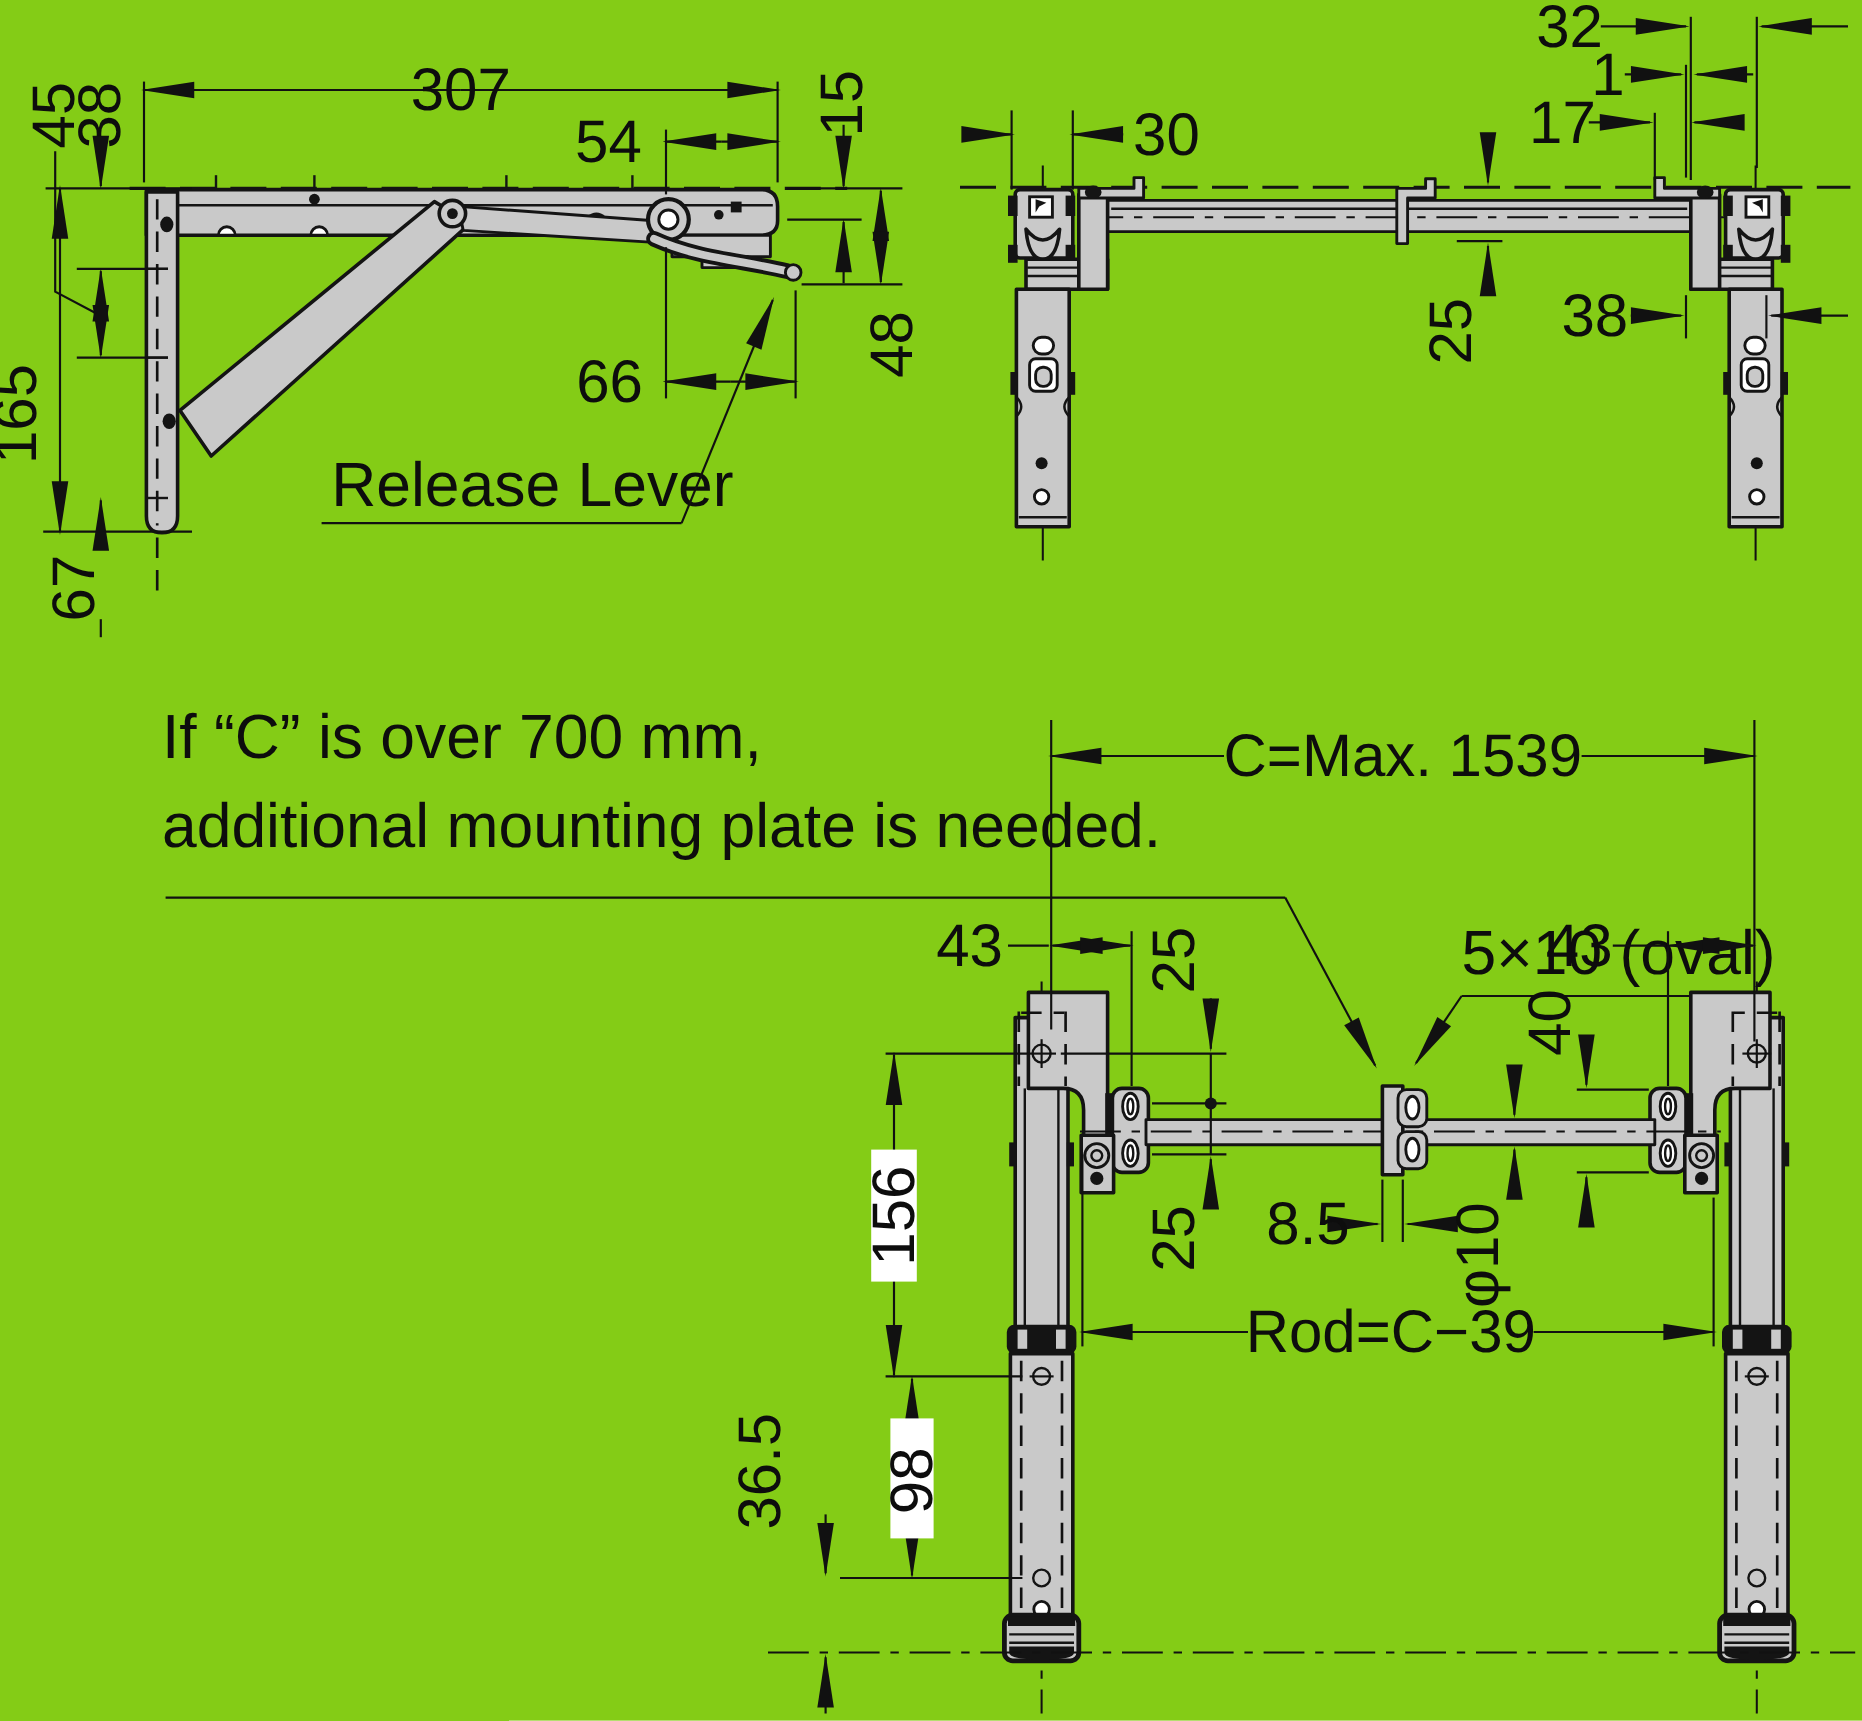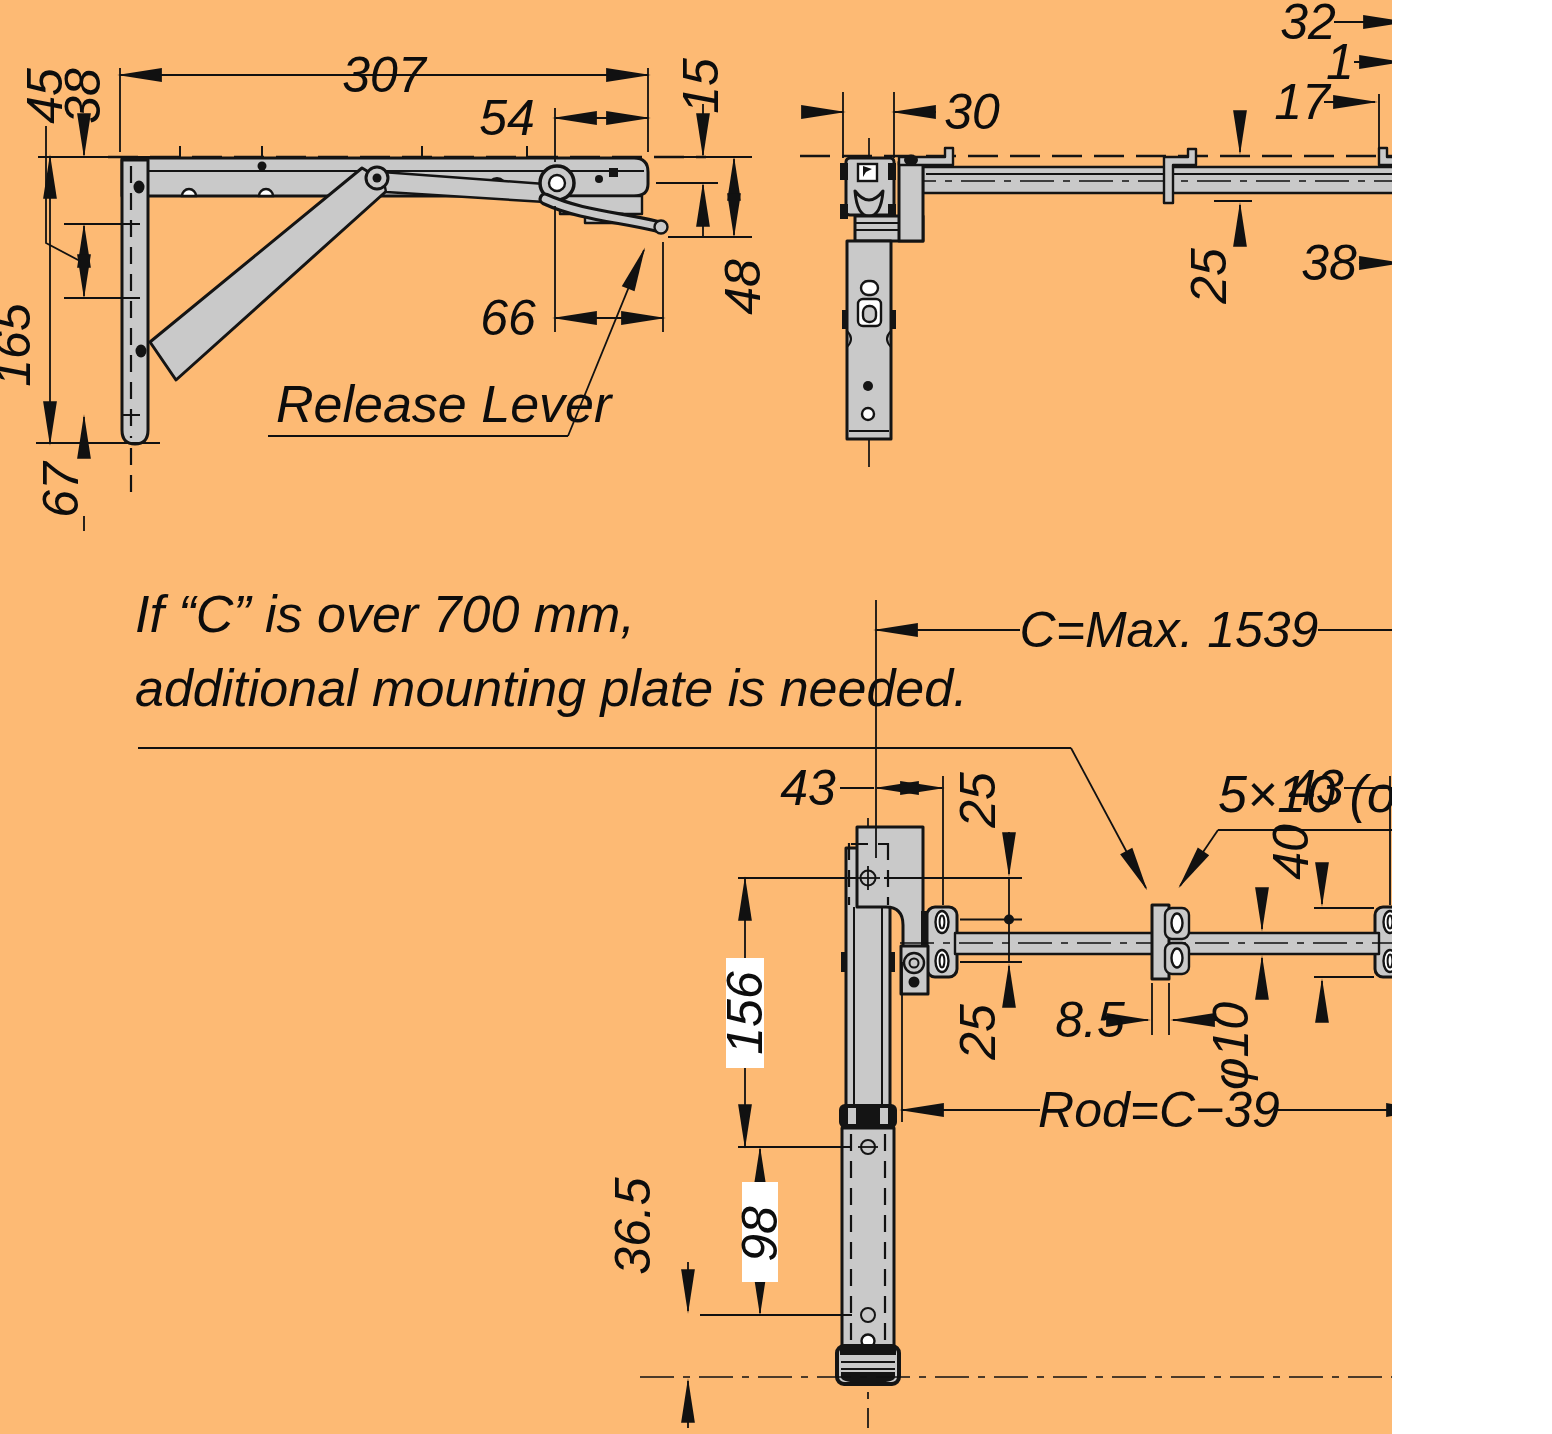--- a/index.html
+++ b/index.html
@@ -1,17 +1,17 @@
 <!DOCTYPE html>
 <html><head>
 <meta charset="utf-8">
 <style>
   html,body{margin:0;padding:0;background:#ffffff;}
   body{font-family:"Liberation Sans", sans-serif;}
-  .stage{width:1392px;height:1434px;position:relative;background:#fdba74;overflow:hidden;font-style:italic;}
+  .stage{width:1552px;height:1434px;position:relative;background:#84cc16;overflow:hidden;}
   svg{display:block;}
   .fillg {fill:#c9c9c9;stroke:#141414;stroke-width:3;stroke-linejoin:round;}
   .fillg2{fill:#c9c9c9;stroke:#141414;stroke-width:2.4;stroke-linejoin:round;}
   .blk   {fill:#141414;stroke:none;}
   .wht   {fill:#ffffff;stroke:#141414;stroke-width:2.4;}
   .thin  {fill:none;stroke:#141414;stroke-width:2;}
   
   .dim {fill:none;stroke:#111;stroke-width:1.8;}
   .ext {fill:none;stroke:#111;stroke-width:1.8;}
   .cl  {fill:none;stroke:#111;stroke-width:1.7;stroke-dasharray:34 9 7 9;}

